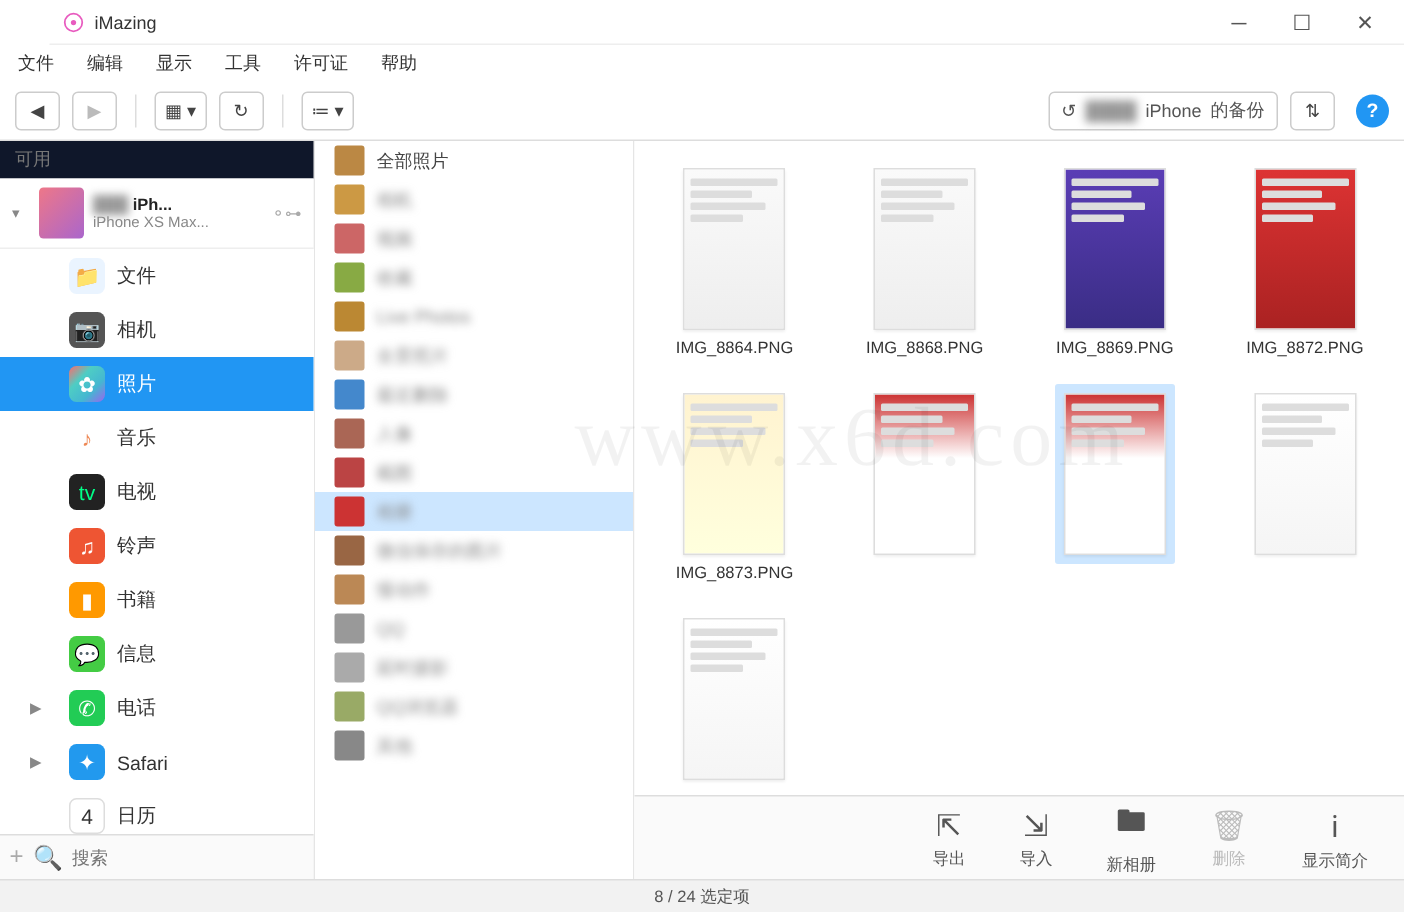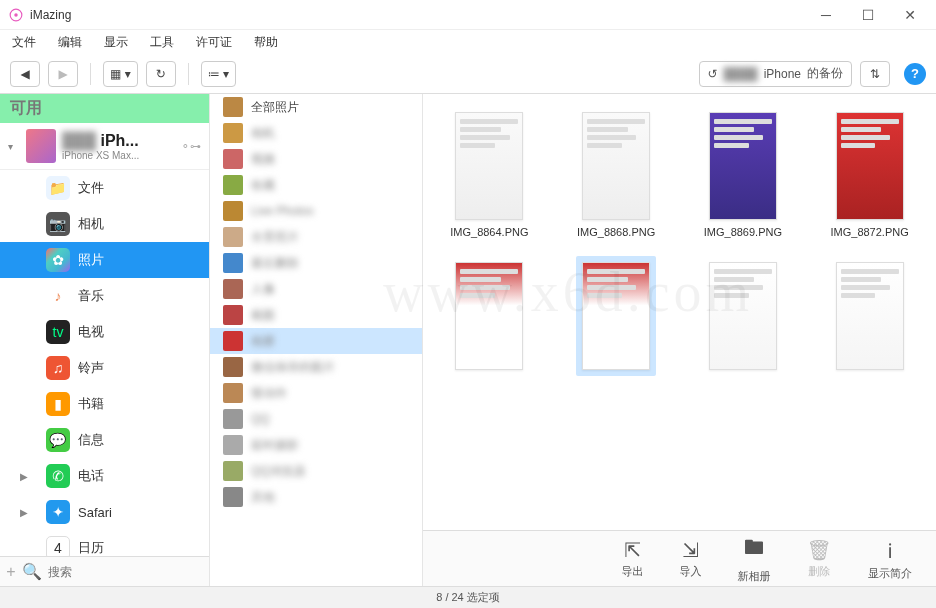--- a/index.html
+++ b/index.html
@@ -1,38 +1,38 @@
 <!DOCTYPE html>
 <html><head>
 <meta charset="utf-8">
 <style>
 * { box-sizing: border-box; margin: 0; padding: 0; font-family: "Microsoft YaHei", "Segoe UI", Arial, sans-serif; }
 body { background: #fff; width: 936px; height: 608px; overflow: hidden; position: relative; }
-.titlebar { height: 30px; display: flex; align-items: center; padding: 6px 8px; border-bottom: 1px solid #eee; }
+.titlebar { height: 30px; display: flex; align-items: center; padding: 6px 8px; border-bottom: 1px solid #eee; margin-left: 33px; }
 .titlebar .app-icon { width: 16px; height: 16px; margin-right: 6px; display:flex; align-items:center; justify-content:center;}
 .titlebar .title { font-size: 12px; color: #333; }
 .winbtns { margin-left: auto; display: flex; gap: 18px; padding-right: 6px;}
 .winbtn { width: 24px; height: 24px; display:flex; align-items:center; justify-content:center; font-size: 14px; color:#555; cursor:pointer;}
 .menubar { height: 24px; display: flex; align-items: center; padding: 0 8px; gap: 14px; font-size: 12px; color: #333; }
 .menubar span { cursor:pointer; padding: 2px 4px;}
 .toolbar { height: 40px; border-bottom: 1px solid #ddd; display:flex; align-items:center; padding: 0 10px; gap: 8px;}
 .tb-btn { border:1px solid #ccc; border-radius:4px; height:26px; min-width:30px; display:flex; align-items:center; justify-content:center; font-size:12px; color:#444; background:#fff; cursor:pointer; padding:0 6px;}
 .tb-btn.disabled { color:#bbb; cursor:default;}
 .tb-sep { width:1px; height:22px; background:#ddd; margin:0 4px;}
 .toolbar .spacer { flex:1; }
 .backup-pill { border:1px solid #ccc; border-radius:4px; height:26px; display:flex; align-items:center; padding:0 8px; font-size:12px; color:#555; gap:6px; cursor:pointer;}
 .blur-text { filter: blur(3px); color:#999; }
 .help-btn { width:22px; height:22px; border-radius:50%; background:#2196f3; color:#fff; display:flex; align-items:center; justify-content:center; font-size:13px; font-weight:bold; cursor:pointer; margin-left:6px;}
 .body { display:flex; height: calc(608px - 30px - 24px - 40px - 22px); }
 .left-panel { width: 210px; border-right:1px solid #e5e5e5; display:flex; flex-direction:column; background:#f6f6f6;}
-.left-header { font-size:16px; color:#777; padding:4px 10px; background:#86efac;font-weight:bold;}
+.left-header { font-size:12px; color:#777; padding:4px 10px; background:#0f172a;}
 .device-row { display:flex; align-items:center; padding:6px 8px; gap:6px; background:#fff; border-bottom:1px solid #eee;}
 .device-row .chev { color:#888; font-size:10px; width:12px;}
 .device-thumb { width:30px; height:34px; border-radius:3px; background:linear-gradient(135deg,#e78,#a6c); }
-.device-name { font-size:16px; color:#222; font-weight:bold;}
+.device-name { font-size:11px; color:#222; font-weight:bold;}
 .device-sub { font-size:10px; color:#888;}
 .usb-icon { color:#aaa; font-size:11px;}
 .nav-list { flex:1; overflow:auto; background:#fff;}
 .nav-item { display:flex; align-items:center; height:36px; padding:0 8px 0 36px; font-size:13px; color:#333; cursor:pointer; gap:10px; position:relative;}
 .nav-item.selected { background:#2196f3; color:#fff;}
 .nav-item .ico { width:24px; height:24px; border-radius:5px; display:flex; align-items:center; justify-content:center; position:absolute; left:46px; font-size:14px;}
 .nav-item .label { margin-left: 42px;}
 .nav-item .exp { position:absolute; left:20px; color:#888; font-size:10px;}
 .ico-files{background:#eaf4ff;color:#3b8;} .ico-camera{background:#555;color:#ddd;} .ico-photos{background:linear-gradient(135deg,#ff6b6b,#4ecdc4,#45b7d1,#96e);} .ico-music{background:#fff;color:#e85;} .ico-tv{background:#222;color:#0f8;} .ico-ring{background:#e53;color:#fff;} .ico-books{background:#f90;color:#fff;} .ico-msg{background:#4c4;color:#fff;} .ico-phone{background:#2c5;color:#fff;} .ico-safari{background:#29e;color:#fff;} .ico-cal{background:#fff;border:1px solid #ddd;color:#333;flex-direction:column;font-size:8px;}
 .left-footer { height:30px; border-top:1px solid #ddd; display:flex; align-items:center; padding:0 6px; gap:6px; background:#fafafa;}
@@ -299,20 +299,33 @@
                   <i style="width:70%"></i>
                   <i style="width:85%"></i>
                   <i style="width:60%"></i>
                 </div>
               </div>
             </div>
             <span class="caption">IMG_8872.PNG</span>
           </div>
           <div class="cell">
             <div class="thumb-wrap">
+              <div class="thumb sc-yel">
+                <div class="bars">
+                  <i></i>
+                  <i style="width:70%"></i>
+                  <i style="width:85%"></i>
+                  <i style="width:60%"></i>
+                </div>
+              </div>
+            </div>
+            <span class="caption">IMG_8873.PNG</span>
+          </div>
+          <div class="cell">
+            <div class="thumb-wrap">
               <div class="thumb sc-rw">
                 <div class="bars">
                   <i></i>
                   <i style="width:70%"></i>
                   <i style="width:85%"></i>
                   <i style="width:60%"></i>
                 </div>
               </div>
             </div>
           </div>

